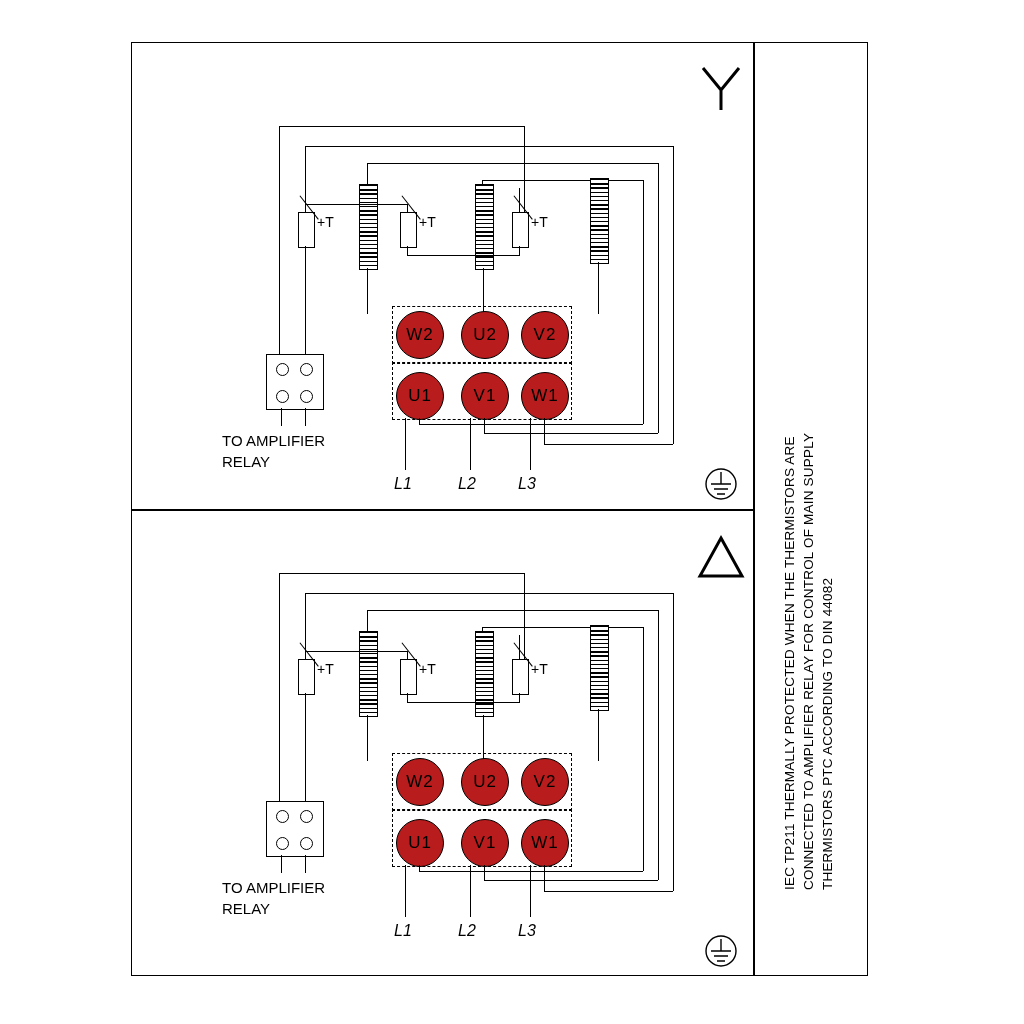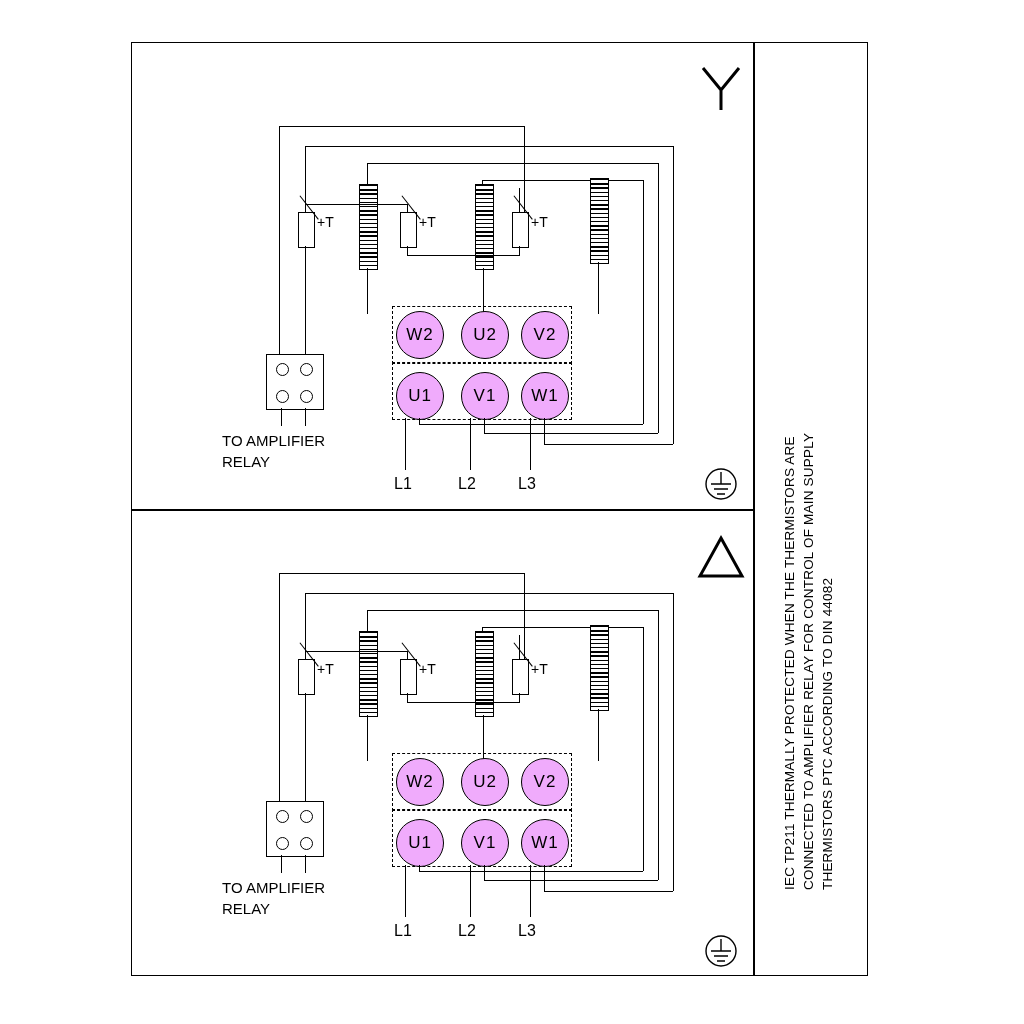--- a/index.html
+++ b/index.html
@@ -5,32 +5,32 @@
   html,body{margin:0;padding:0;background:#ffffff;}
   body{width:1024px;height:1024px;font-family:"Liberation Sans",sans-serif;color:#000;}
   #sheet{position:relative;width:1024px;height:1024px;}
   .frame{position:absolute;border:1.5px solid #000;box-sizing:border-box;}
   .vline{position:absolute;background:#000;width:1.5px;}
   .hline{position:absolute;background:#000;height:1.5px;}
   .wire-h{position:absolute;background:#000;height:1.2px;}
   .wire-v{position:absolute;background:#000;width:1.2px;}
   .term{position:absolute;border:1.3px solid #000;border-radius:50%;
         display:flex;align-items:center;justify-content:center;
-        font-size:17px;letter-spacing:1px;background:#f0abfc;}
+        font-size:17px;letter-spacing:1px;background:#b91c1c;}
   .dashbox{position:absolute;border:1.2px dashed #000;}
   .coil{position:absolute;border:1.2px solid #000;background:
       repeating-linear-gradient(to bottom,#000 0px,#000 1.4px,#fff 1.4px,#fff 4.2px);}
   .therm{position:absolute;border:1.3px solid #000;background:#fff;}
   .therm:before{content:"";position:absolute;left:-5px;top:-6px;width:30px;height:1.3px;
       background:#000;transform:rotate(52deg);transform-origin:center;}
   .tlabel{position:absolute;font-size:14px;}
   .connbox{position:absolute;border:1.6px solid #000;background:#fff;}
   .pin{position:absolute;border:1.3px solid #000;border-radius:50%;width:11px;height:11px;background:#fff;}
   .lbl{position:absolute;font-size:15px;white-space:nowrap;}
-  .lbl-l{position:absolute;font-size:16px;}
+  .lbl-l{position:absolute;font-size:16px;font-style:italic;}
   .sidetext{position:absolute;font-size:13.5px;white-space:nowrap;
       transform-origin:left top;transform:rotate(-90deg);letter-spacing:.2px;}
   .earth{position:absolute;}
   .sym{position:absolute;}
 </style>
 </head>
 <body>
 
 <div id="sheet">
 

